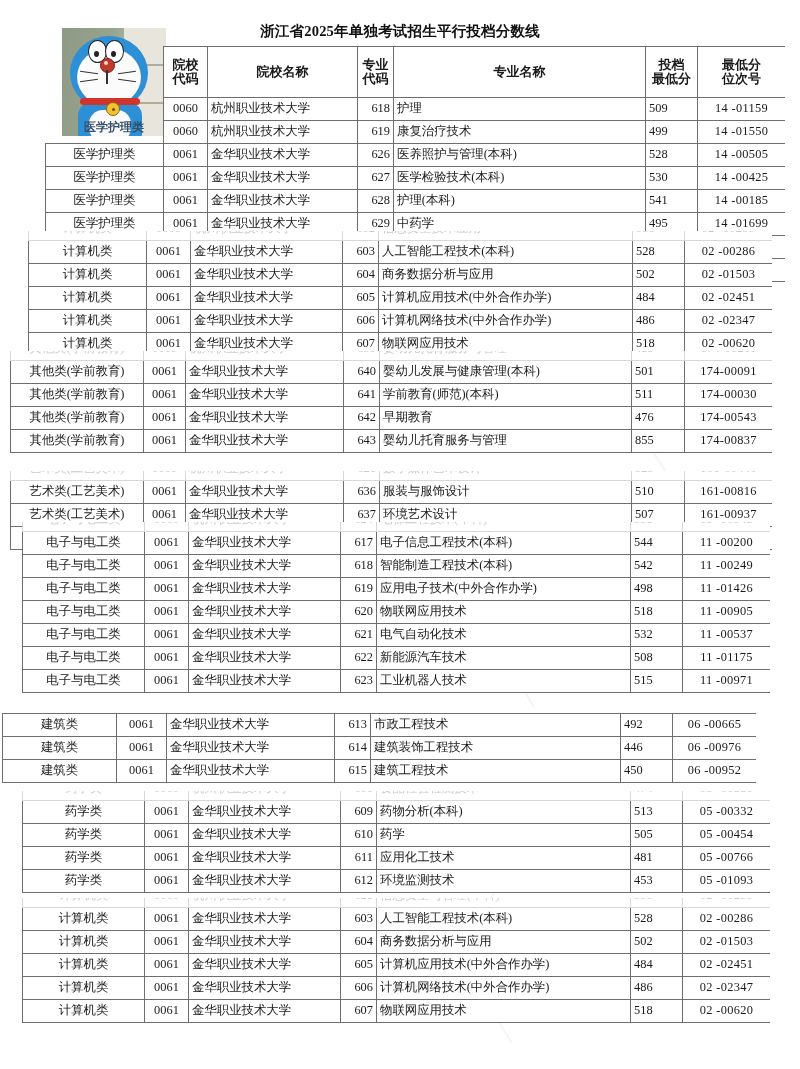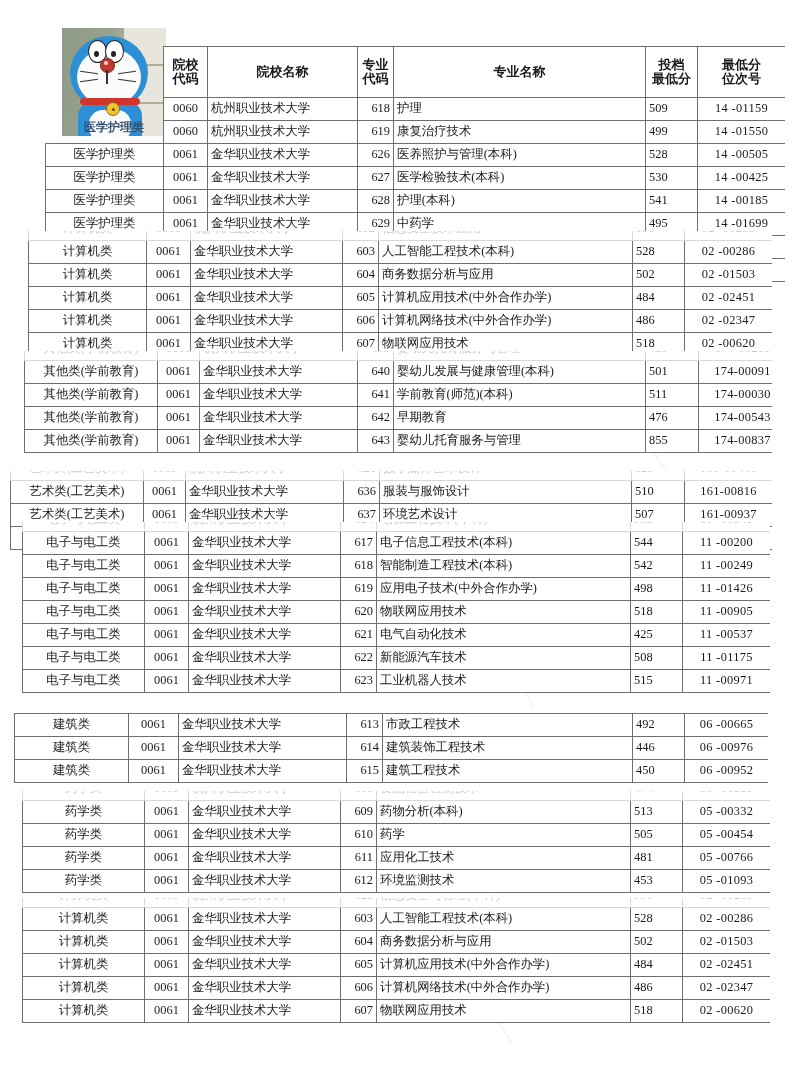--- a/index.html
+++ b/index.html
@@ -88,20 +88,21 @@
   <div class="wm" style="left:0;top:0;width:800px;height:1069px;">
     <i style="left:430px;top:230px;width:150px;height:2px;transform:rotate(58deg);"></i>
     <i style="left:470px;top:250px;width:120px;height:2px;transform:rotate(-62deg);"></i>
     <i style="left:450px;top:560px;width:170px;height:2px;transform:rotate(60deg);"></i>
     <i style="left:500px;top:585px;width:130px;height:2px;transform:rotate(-60deg);"></i>
     <i style="left:430px;top:905px;width:160px;height:2px;transform:rotate(59deg);"></i>
     <i style="left:475px;top:925px;width:125px;height:2px;transform:rotate(-61deg);"></i>
     <i style="left:640px;top:430px;width:110px;height:2px;transform:rotate(57deg);"></i>
   </div>
 
+  <div class="title">浙江省2025年单独考试招生平行投档分数线</div>
 
   <div class="avatar">
     <div class="av-bg"></div>
     <div class="av-win"></div>
     <div class="d-head"></div>
     <div class="d-face"></div>
     <div class="d-eye l">
         <b></b>
       </div>
     <div class="d-eye r">
@@ -282,21 +283,21 @@
               <td class="c-school">金华职业技术大学</td>
               <td class="c-mcode">607</td>
               <td class="c-major">物联网应用技术</td>
               <td class="c-score">518</td>
               <td class="c-rank">02 -00620</td>
             </tr>
           </tbody>
         </table>
       </div>
       <div class="clip" style="left: 10px; top: 351px; width: 762px; height: 102px;">
-        <table class="tbl" style="position: relative; width: 762px; margin-top: -14px; margin-left: 14px;">
+        <table class="tbl" style="position: relative; width: 762px; margin-top: -14px;">
           <colgroup>
             <col style="width: 133px;">
             <col style="width: 42px;">
             <col style="width: 158px;">
             <col style="width: 36px;">
             <col style="width: 252px;">
             <col style="width: 53px;">
             <col style="width: 88px;">
           </colgroup>
           <tbody>
@@ -455,21 +456,21 @@
               <td class="c-major">物联网应用技术</td>
               <td class="c-score">518</td>
               <td class="c-rank">11 -00905</td>
             </tr>
             <tr>
               <td class="c-cat">电子与电工类</td>
               <td class="c-code">0061</td>
               <td class="c-school">金华职业技术大学</td>
               <td class="c-mcode">621</td>
               <td class="c-major">电气自动化技术</td>
-              <td class="c-score">425</td>
+              <td class="c-score">532</td>
               <td class="c-rank">11 -00537</td>
             </tr>
             <tr>
               <td class="c-cat">电子与电工类</td>
               <td class="c-code">0061</td>
               <td class="c-school">金华职业技术大学</td>
               <td class="c-mcode">622</td>
               <td class="c-major">新能源汽车技术</td>
               <td class="c-score">508</td>
               <td class="c-rank">11 -01175</td>
@@ -479,21 +480,21 @@
               <td class="c-code">0061</td>
               <td class="c-school">金华职业技术大学</td>
               <td class="c-mcode">623</td>
               <td class="c-major">工业机器人技术</td>
               <td class="c-score">515</td>
               <td class="c-rank">11 -00971</td>
             </tr>
           </tbody>
         </table>
       </div>
-      <div class="clip" style="left: 14px; top: 713px; width: 754px; height: 70px;">
+      <div class="clip" style="left: 2px; top: 713px; width: 754px; height: 70px;">
         <table class="tbl" style="position: relative; width: 754px;">
           <colgroup>
             <col style="width: 114px;">
             <col style="width: 50px;">
             <col style="width: 168px;">
             <col style="width: 36px;">
             <col style="width: 250px;">
             <col style="width: 52px;">
             <col style="width: 84px;">
           </colgroup>

